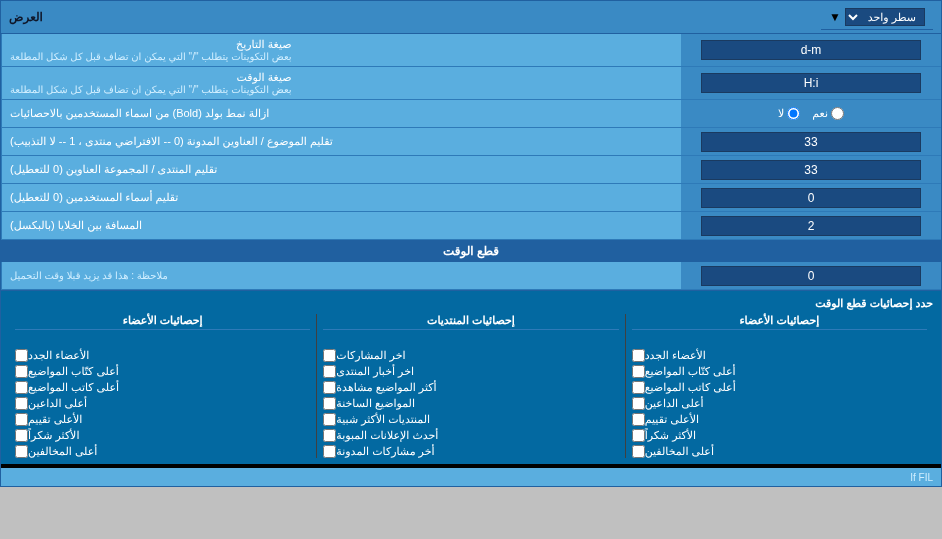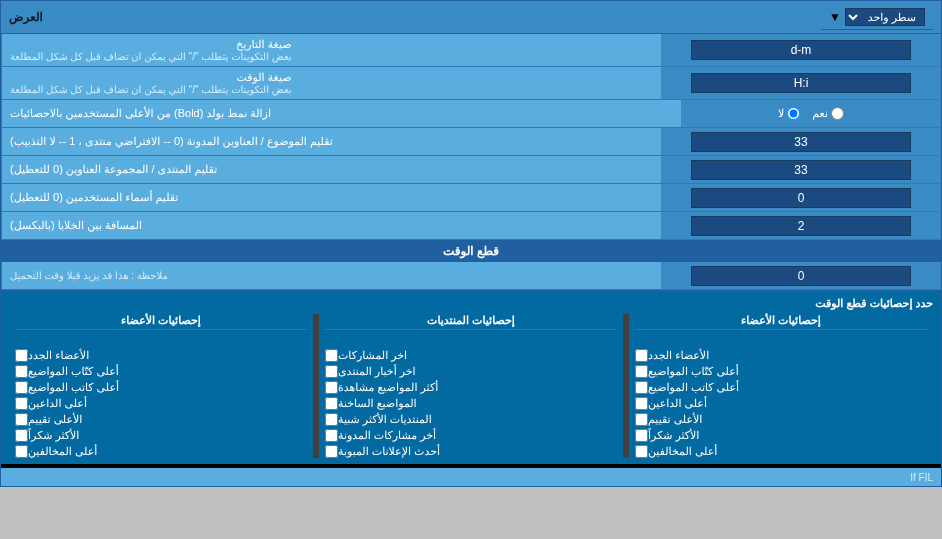--- a/index.html
+++ b/index.html
@@ -33,21 +33,21 @@
       font-size: 11px;
       border-left: 1px solid #2e7ab8;
     }
     .label-cell .sub-text {
       font-size: 10px;
       color: #d0eeff;
       display: block;
       text-align: right;
     }
     .input-cell {
-      width: 280px;
+      width: 260px;
       background: #3a8ac4;
       display: flex;
       align-items: center;
       justify-content: center;
       padding: 3px 6px;
     }
     .input-box {
       background: #1a4a80;
       color: #fff;
       border: 1px solid #1a3a60;
@@ -129,21 +129,21 @@
       display: flex;
       flex-direction: row;
       gap: 0;
     }
     .checkbox-col {
       flex: 1;
       display: flex;
       flex-direction: column;
       gap: 3px;
       padding: 0 6px;
-      border-left: 6px solid #404040;
+      border-left: 1px solid #404040;
     }
     .checkbox-col:last-child { border-left: none; }
     .checkbox-col-header {
       color: #fff;
       font-weight: bold;
       font-size: 11px;
       text-align: center;
       margin-bottom: 16px;
       border-bottom: 1px solid #2e7ab8;
       padding-bottom: 2px;
@@ -204,21 +204,21 @@
       <label class="radio-label">
         <input type="radio" name="bold_remove" value="yes" style="">
         <span>نعم</span>
       </label>
       <label class="radio-label">
         <input type="radio" name="bold_remove" value="no" checked="" style="">
         <span>لا</span>
       </label>
     </div>
     <div class="label-cell">
-      <span>ازالة نمط بولد (Bold) من الأعلى المستخدمين بالاحصائيات</span>
+      <span>ازالة نمط بولد (Bold) من اسماء المستخدمين بالاحصائيات</span>
     </div>
   </div>
 
   <div class="row">
     <div class="input-cell">
       <input class="input-box" type="text" value="33" style="">
     </div>
     <div class="label-cell">
       <span>تقليم الموضوع / العناوين المدونة (0 -- الافتراضي منتدى ، 1 -- لا التذبيب)</span>
     </div>
@@ -320,25 +320,25 @@
         </div>
         <div class="checkbox-item">
           <span>المواضيع الساخنة</span>
           <input type="checkbox" style="">
         </div>
         <div class="checkbox-item">
           <span>المنتديات الأكثر شبية</span>
           <input type="checkbox" style="">
         </div>
         <div class="checkbox-item">
+          <span>أحدث الإعلانات المبوبة</span>
+          <input type="checkbox" style="">
+        </div>
+        <div class="checkbox-item">
           <span>أخر مشاركات المدونة</span>
-          <input type="checkbox" style="">
-        </div>
-        <div class="checkbox-item">
-          <span>أحدث الإعلانات المبوبة</span>
           <input type="checkbox" style="">
         </div>
       </div>
 
       <div class="checkbox-col">
         <div class="checkbox-col-header">إحصائيات الأعضاء</div>
         <div class="checkbox-item">
           <span>الأعضاء الجدد</span>
           <input type="checkbox" style="">
         </div>

